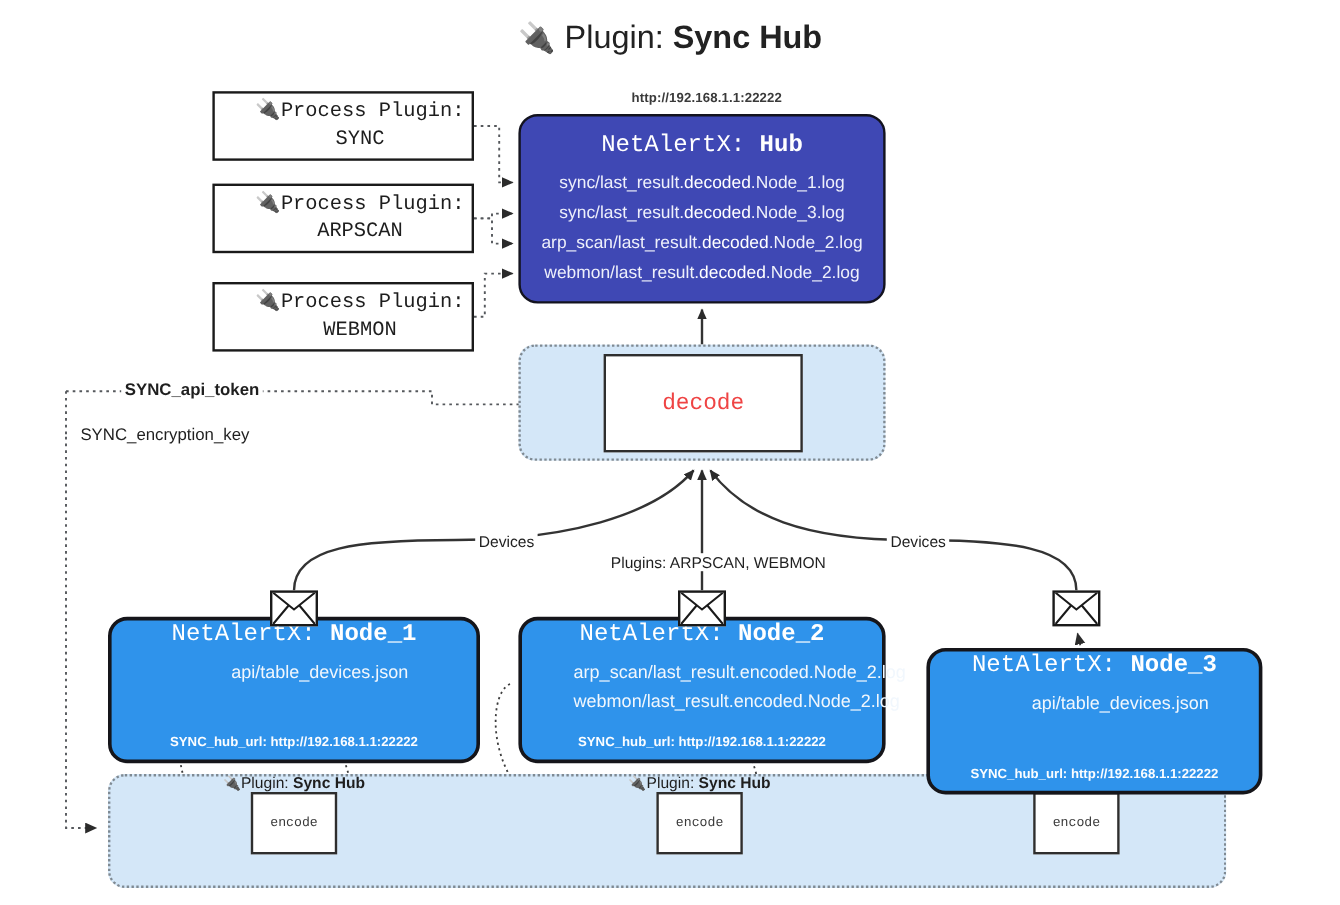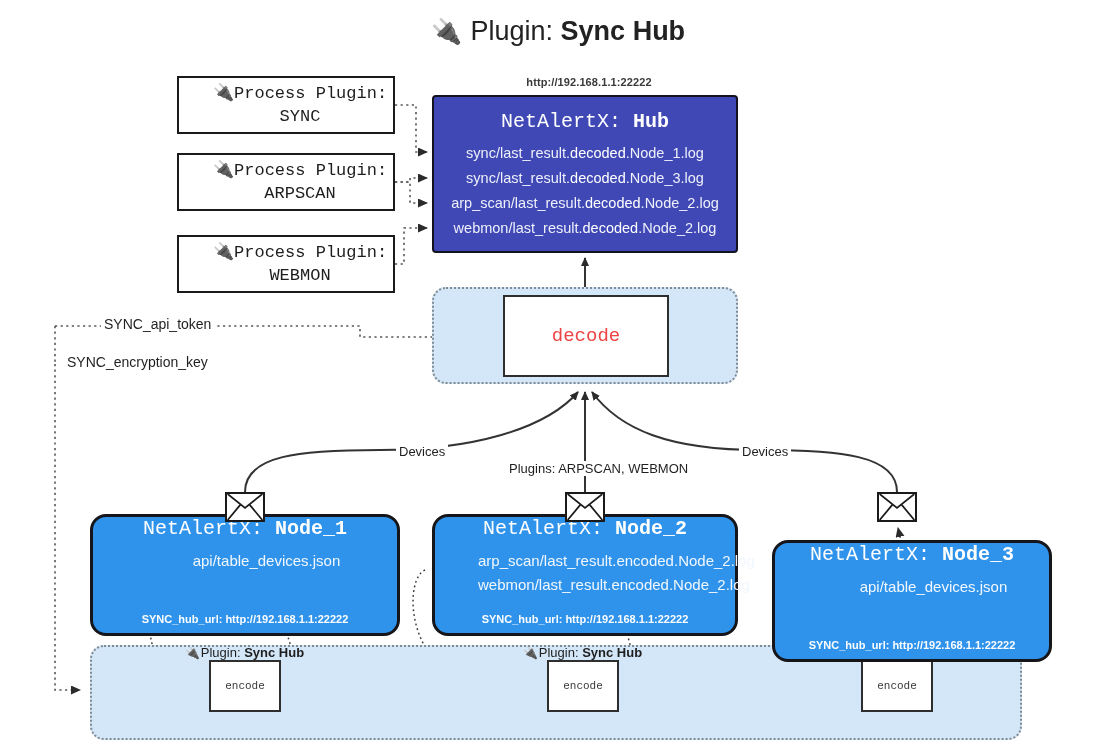--- a/index.html
+++ b/index.html
@@ -71,21 +71,21 @@
     color: #3a3a3a;
     letter-spacing: 0.1px;
   }
   #hub-box {
     position: absolute;
     left: 432px; top: 95px;
     width: 306px; height: 158px;
     box-sizing: border-box;
     background: #3f48b4;
     border: 2px solid #13131f;
-    border-radius: 4px;
+    border-radius: 16px;
     z-index: 4;
   }
   #hub-box .hub-title {
     text-align: center;
     margin-top: 13px;
     font-family: "Liberation Mono", "DejaVu Sans Mono", monospace;
     font-size: 20px;
     color: #ffffff;
     white-space: nowrap;
   }
@@ -229,21 +229,21 @@
   
   .edge-label {
     position: absolute;
     font-size: 13px;
     color: #1f1f1f;
     background: #ffffff;
     white-space: nowrap;
     padding: 0 3px;
     z-index: 3;
   }
-  #lbl-api-token  { left: 101px; top: 316px; font-size: 14px; }
+  #lbl-api-token  { left: 101px; top: 316px; font-size: 14px; font-weight: bold; }
   #lbl-enc-key    { left: 64px;  top: 354px; font-size: 14px; }
   #lbl-devices-l  { left: 396px; top: 444px; }
   #lbl-devices-r  { left: 739px; top: 444px; }
   #lbl-plugins-c  { left: 506px; top: 461px; }
 </style>
 </head>
 <body>
 
 <div id="canvas">
 

